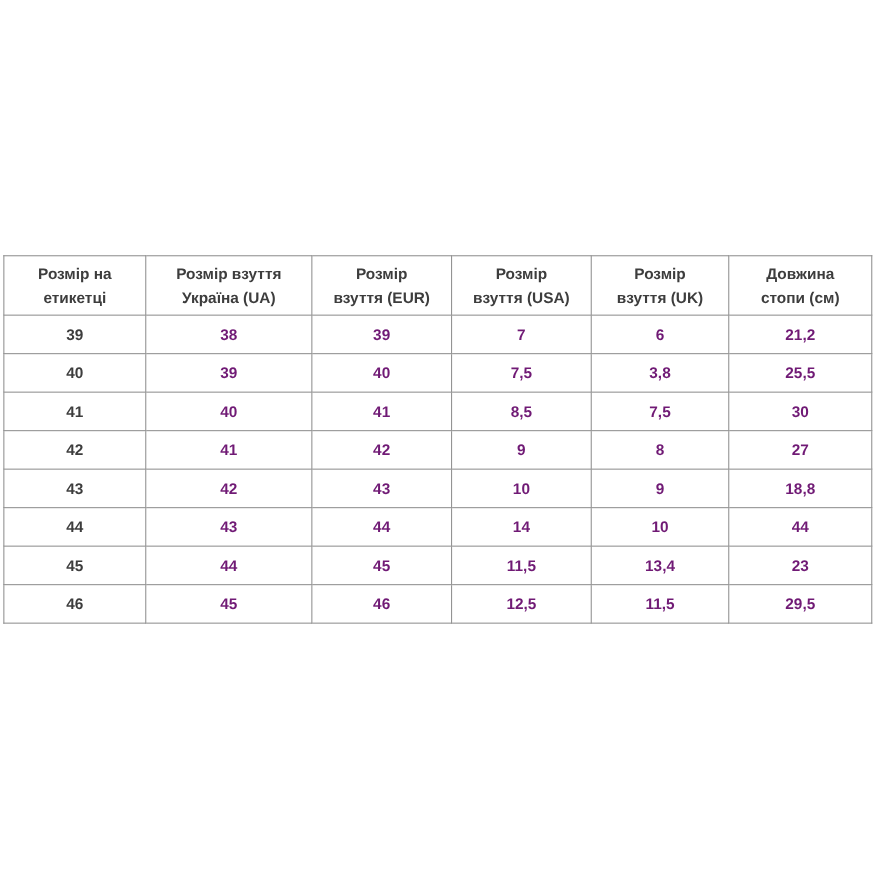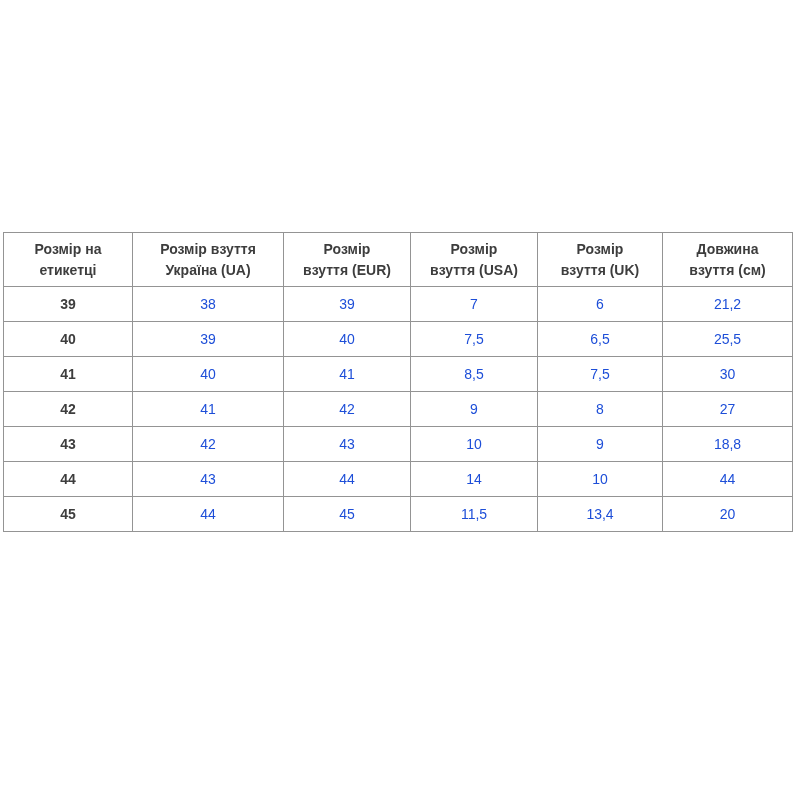--- a/index.html
+++ b/index.html
@@ -43,22 +43,22 @@
     height: 53px;
     font-size: 14px;
     font-weight: bold;
     color: #3d3d3d;
     line-height: 1.5;
     white-space: pre-line;
   }
   .size-table td {
     height: 34px;
     font-size: 14px;
-    font-weight: normal;
-    color: #1d4ed8;
+    font-weight: bold;
+    color: #701a75;
   }
   .size-table tbody td:first-child {
     font-weight: bold;
     color: #3d3d3d;
   }
 </style>
 </head>
 <body>
 
 <div class="page">
@@ -78,38 +78,38 @@
 етикетці</th>
           <th>Розмір взуття
 Україна (UA)</th>
           <th>Розмір
 взуття (EUR)</th>
           <th>Розмір
 взуття (USA)</th>
           <th>Розмір
 взуття (UK)</th>
           <th>Довжина
-взуття (см)</th>
+стопи (см)</th>
         </tr>
       </thead>
       <tbody>
         <tr>
           <td>39</td>
           <td>38</td>
           <td>39</td>
           <td>7</td>
           <td>6</td>
           <td>21,2</td>
         </tr>
         <tr>
           <td>40</td>
           <td>39</td>
           <td>40</td>
           <td>7,5</td>
-          <td>6,5</td>
+          <td>3,8</td>
           <td>25,5</td>
         </tr>
         <tr>
           <td>41</td>
           <td>40</td>
           <td>41</td>
           <td>8,5</td>
           <td>7,5</td>
           <td>30</td>
         </tr>
@@ -136,18 +136,26 @@
           <td>14</td>
           <td>10</td>
           <td>44</td>
         </tr>
         <tr>
           <td>45</td>
           <td>44</td>
           <td>45</td>
           <td>11,5</td>
           <td>13,4</td>
-          <td>20</td>
+          <td>23</td>
+        </tr>
+        <tr>
+          <td>46</td>
+          <td>45</td>
+          <td>46</td>
+          <td>12,5</td>
+          <td>11,5</td>
+          <td>29,5</td>
         </tr>
       </tbody>
     </table>
   </div>
 </div>
 
 </body></html>

